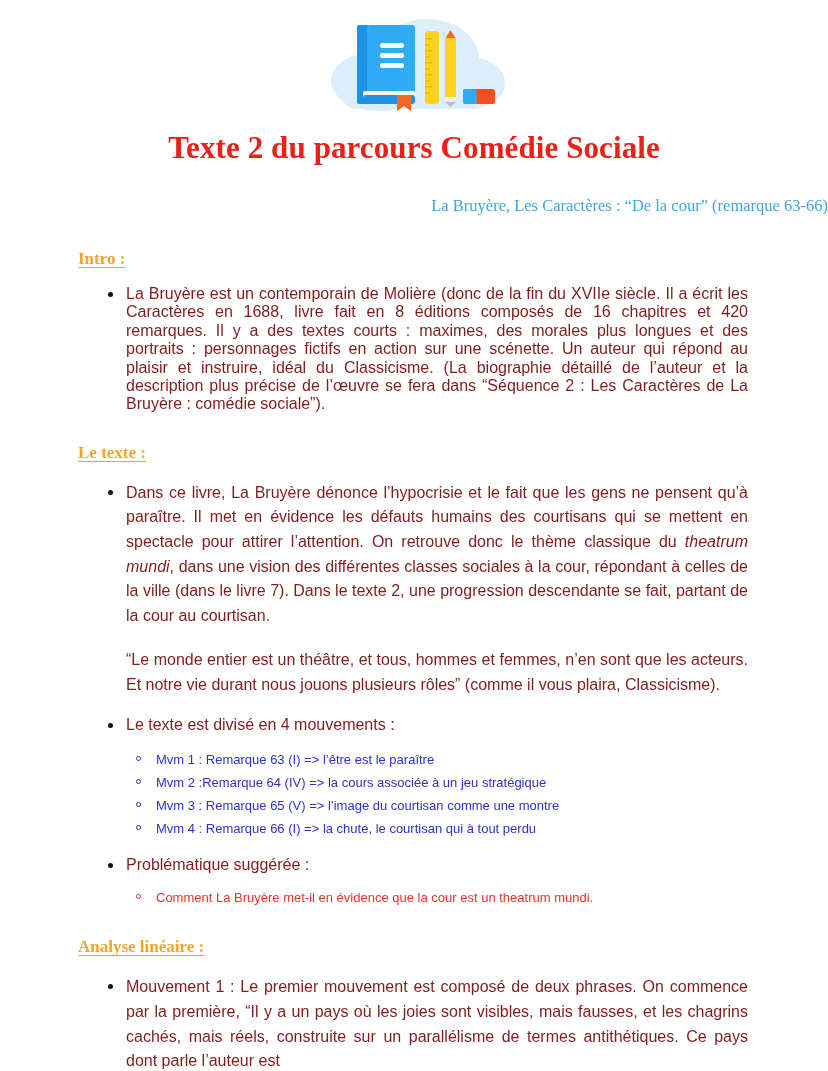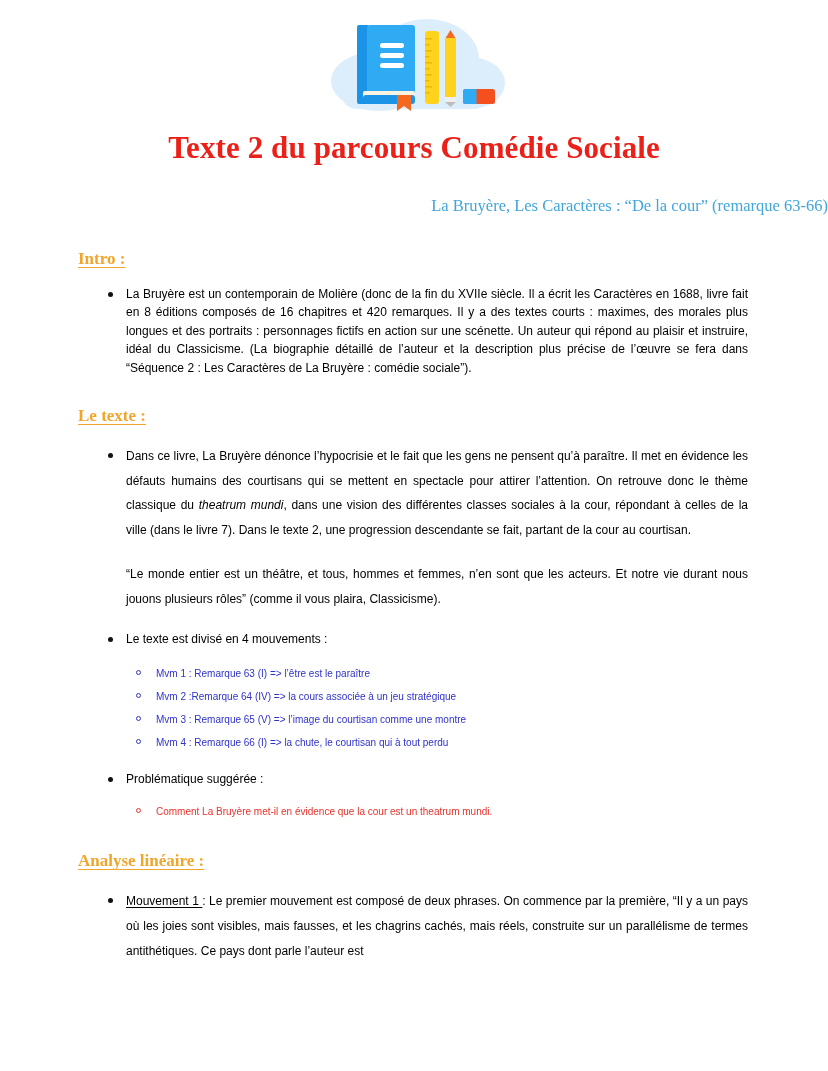--- a/index.html
+++ b/index.html
@@ -64,24 +64,24 @@
   .h-texte   { margin-top: 29px; }
   .h-analyse { margin-top: 28px; }
 
   
   .block {
     padding: 0 80px 0 98px;
     box-sizing: border-box;
   }
   p.body {
     margin: 0;
-    font-size: 12px;
+    font-size: 16px;
     line-height: 18.4px;
     text-align: justify;
-    color: #000000;
+    color: #7f1d1d;
   }
   p.body.loose {
     line-height: 24.6px;
   }
   .bullet-row {
     position: relative;
     padding-left: 28px;
   }
   .bullet-row::before {
     content: "";
@@ -100,39 +100,39 @@
   }
 
   
   .sublist {
     padding: 0 80px 0 126px;
     box-sizing: border-box;
   }
   .sub-item {
     position: relative;
     padding-left: 30px;
-    font-size: 10px;
+    font-size: 13px;
     line-height: 23px;
     color: #2F32C8;
   }
   .sub-item::before {
     content: "";
     position: absolute;
     left: 10px;
     top: 8px;
     width: 5px;
     height: 5px;
     border-radius: 50%;
     border: 1.3px solid #2F32C8;
     box-sizing: border-box;
   }
   .sub-item.red { color: #E8322C; }
   .sub-item.red::before { border-color: #E8322C; }
 
-  .u { text-decoration: underline; text-underline-offset: 2px; margin-top: 9px; }
+  .u { text-underline-offset: 2px; margin-top: 9px; }
   .it { font-style: italic; }
   .sp-12 { height: 12px; }
   .sp-14 { height: 14px; }
   .sp-16 { height: 16px; }
   .sp-18 { height: 18px; }
   .sp-20 { height: 20px; }
 </style>
 </head>
 <body>
 

